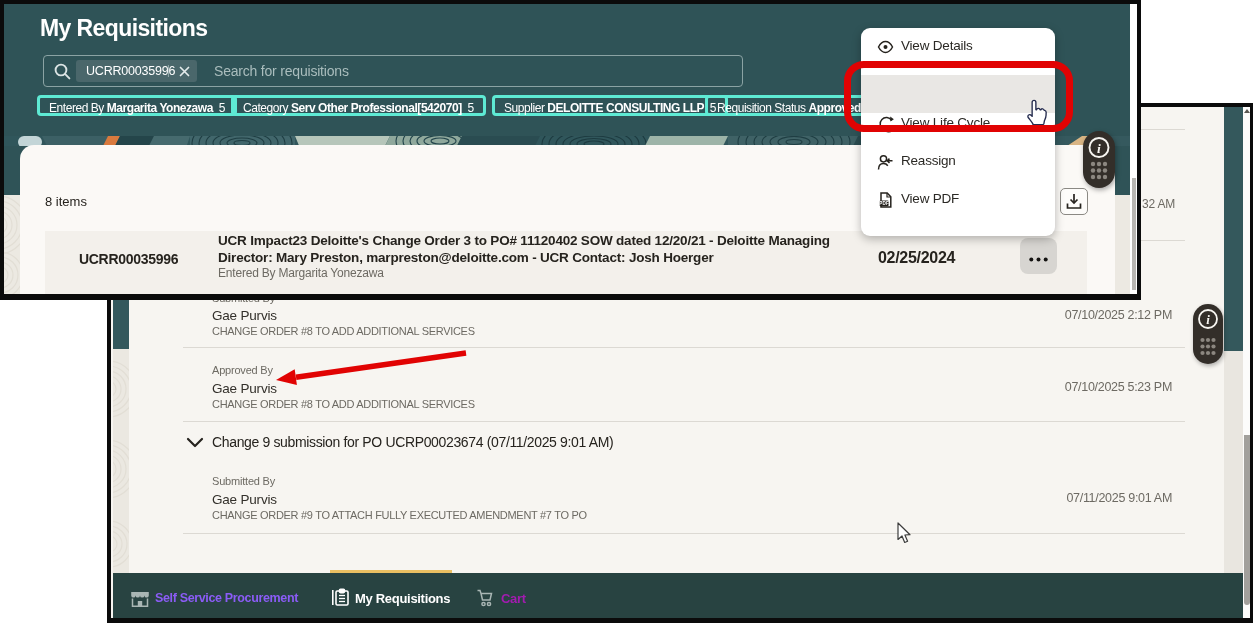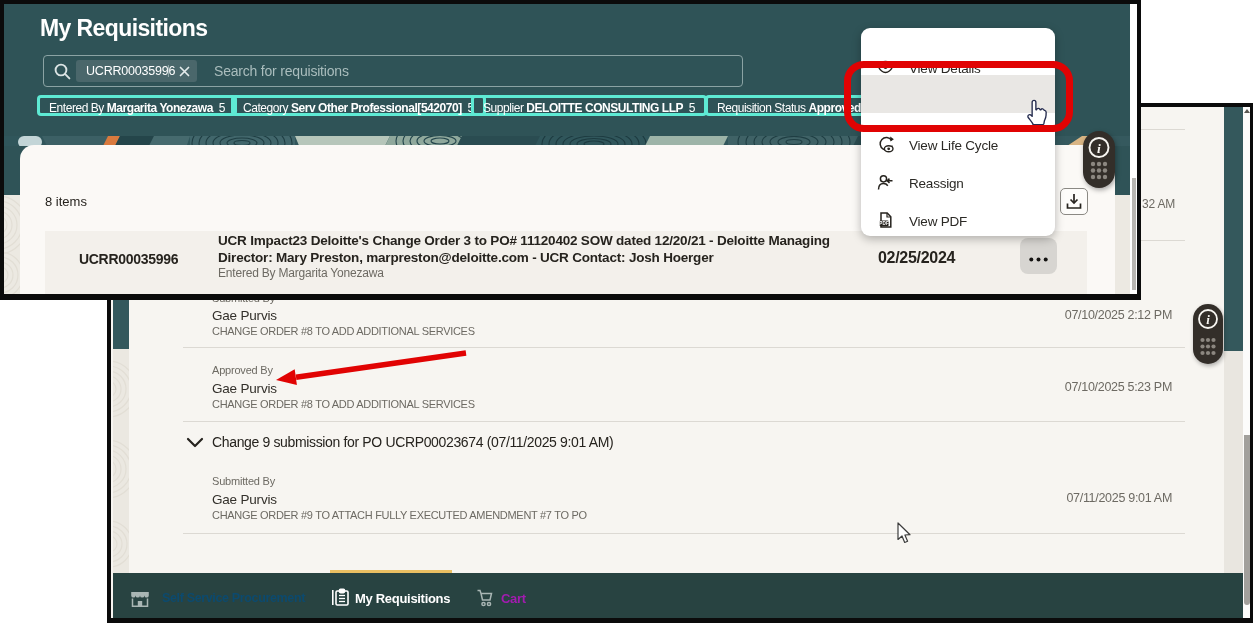--- a/index.html
+++ b/index.html
@@ -77,21 +77,21 @@
   <div class="abs" style="left:218.5px;top:462.5px;width:122px;height:4px;background:#e9bf62"></div>
   <div class="abs" style="left:2px;top:466px;width:1130px;height:45px;background:#284341"></div>
 
   <svg class="abs" style="left:19px;top:483px" width="20" height="18" viewBox="0 0 20 18">
       <g stroke="#a9b6b4" fill="none" stroke-width="1.5">
         <path d="M2.5 8.5 L2.5 16.3 L17.5 16.3 L17.5 8.5"></path>
         <rect x="7.8" y="11" width="4.4" height="5.3" fill="#a9b6b4" stroke="none"></rect>
       </g>
       <path d="M1.2 2 L18.8 2 L18.8 5.4 a2.2 2.2 0 0 1 -4.4 0 a2.2 2.2 0 0 1 -4.4 0 a2.2 2.2 0 0 1 -4.4 0 a2.2 2.2 0 0 1 -4.4 0 Z" fill="#a9b6b4"></path>
     </svg>
-  <div class="abs" style="left:51px;top:484px;font-size:12.5px;font-weight:bold;letter-spacing:-.35px;color:#0c4a6e">Self Service Procurement</div>
+  <div class="abs" style="left:44px;top:484px;font-size:12.5px;font-weight:bold;letter-spacing:-.35px;color:#8b5cf6">Self Service Procurement</div>
   <svg class="abs" style="left:220px;top:481px" width="19" height="19" viewBox="0 0 19 19">
       <g stroke="#fff" fill="none" stroke-width="1.6">
         <line x1="1.8" y1="2" x2="1.8" y2="17"></line>
         <rect x="5" y="3" width="12" height="14" rx="1.2"></rect>
         <rect x="8.5" y="1.2" width="5" height="3.4" rx="1" fill="#fff"></rect>
         <line x1="8" y1="7.5" x2="14" y2="7.5" stroke-width="1.3"></line>
         <line x1="8" y1="10.5" x2="14" y2="10.5" stroke-width="1.3"></line>
         <line x1="8" y1="13.5" x2="14" y2="13.5" stroke-width="1.3"></line>
       </g>
     </svg>
@@ -219,21 +219,21 @@
       <span style="position:absolute;right:27px;top:-1px;color:#8fa5a7;font-size:13px">|</span>
       <svg style="position:absolute;right:6px;top:5px" width="13" height="13" viewBox="0 0 13 13">
           <path d="M2.5 2.5 L10.5 10.5 M10.5 2.5 L2.5 10.5" stroke="#e4ebeb" stroke-width="1.7" stroke-linecap="round"></path>
         </svg>
     </div>
     <div class="abs" style="left:170px;top:7px;font-size:14px;color:#aabdbd;letter-spacing:-.2px">Search for requisitions</div>
   </div>
 
   <div class="chip" style="left:33px">Entered By <b>Margarita Yonezawa</b>&nbsp; 5</div>
   <div class="chip" style="left:227px">Category <b>Serv Other Professional[542070]</b>&nbsp; 5</div>
-  <div class="chip" style="left:467px">Supplier <b>DELOITTE CONSULTING LLP</b>&nbsp; 5</div>
+  <div class="chip" style="left:488px">Supplier <b>DELOITTE CONSULTING LLP</b>&nbsp; 5</div>
   <div class="chip" style="left:701px">Requisition Status <b>Approved Co</b>&nbsp; 5</div>
 
   <div class="abs dk" style="left:41px;top:190px;font-size:13px">8 items</div>
 
   <div class="abs" style="left:41px;top:226.5px;width:1042px;height:1px;background:#e3e0da"></div>
   <div class="abs" style="left:41px;top:227px;width:1042px;height:63px;background:#f3f0eb"></div>
   <div class="abs dk" style="left:75px;top:247px;font-size:14px;font-weight:bold;letter-spacing:-.3px">UCRR00035996</div>
   <div class="abs dk" style="left:214px;top:229px;width:640px;font-size:13.5px;font-weight:bold;letter-spacing:-.2px;line-height:16.5px">UCR Impact23 Deloitte's Change Order 3 to PO# 11120402 SOW dated 12/20/21 - Deloitte Managing Director: Mary Preston, marpreston@deloitte.com - UCR Contact: Josh Hoerger</div>
   <div class="abs gray" style="left:214px;top:262px;font-size:12px;letter-spacing:-.2px">Entered By Margarita Yonezawa</div>
   <div class="abs dk" style="left:874px;top:245px;font-size:16px;font-weight:bold;letter-spacing:-.3px">02/25/2024</div>
@@ -323,15 +323,15 @@
 
 <svg class="abs" style="left:1026px;top:98px" width="21" height="27" viewBox="0 0 20 26">
     <path d="M6.1 24.3 C4.9 22.4 3.4 20.6 2.2 19 C1.5 18.1 1.6 17 2.4 16.4 C3.1 15.8 4.2 15.9 4.8 16.6 L5.8 17.7 L5.8 4.2 C5.8 3.1 6.6 2.3 7.6 2.3 C8.6 2.3 9.4 3.1 9.4 4.2 L9.4 11.2 L10 11.3 C10.2 10.5 11 9.9 11.9 10 C12.7 10.1 13.3 10.7 13.5 11.4 L14.1 11.5 C14.3 10.8 15 10.3 15.8 10.4 C16.6 10.5 17.2 11.1 17.4 11.9 L17.9 12 C18.7 12.2 19.3 12.9 19.3 13.8 L19.2 16.6 C19.1 19.2 18.2 20.6 17.6 22 L17.2 24.3 C17 25.1 16.6 25.6 15.9 25.6 L7.5 25.6 C6.8 25.6 6.3 25.2 6.1 24.3 Z" fill="#fff" stroke="#242b4e" stroke-width="1.3" stroke-linejoin="round"></path>
   </svg>
 <svg class="abs" style="left:896px;top:522px" width="16" height="22" viewBox="0 0 16 22">
     <path d="M2 1 L2 17.5 L6 14 L8.7 20.5 L11.6 19.3 L8.9 13 L14 12.7 Z" fill="#fff" stroke="#3c3c3c" stroke-width="1.2" stroke-linejoin="round"></path>
   </svg>
 
 <style>
 .chip{position:absolute;top:90.5px;height:21.5px;line-height:20.5px;border:3px solid #5eead4;border-radius:4px;color:#fff;font-size:12px;letter-spacing:-.45px;padding:0 9px;white-space:nowrap;box-sizing:border-box}
-.mi{position:absolute;left:0;width:194px;height:38px;display:flex;align-items:flex-end;gap:15px;padding-left:16px;box-sizing:border-box;font-size:13.5px;letter-spacing:-.2px;color:#2b2925}
+.mi{position:absolute;left:0;width:194px;height:38px;display:flex;align-items:flex-start;gap:7px;padding-left:16px;box-sizing:border-box;font-size:13.5px;letter-spacing:-.2px;color:#2b2925}
 .mic{width:17px;height:18px;display:inline-block;flex:0 0 17px}
 </style>
 
 </body></html>

